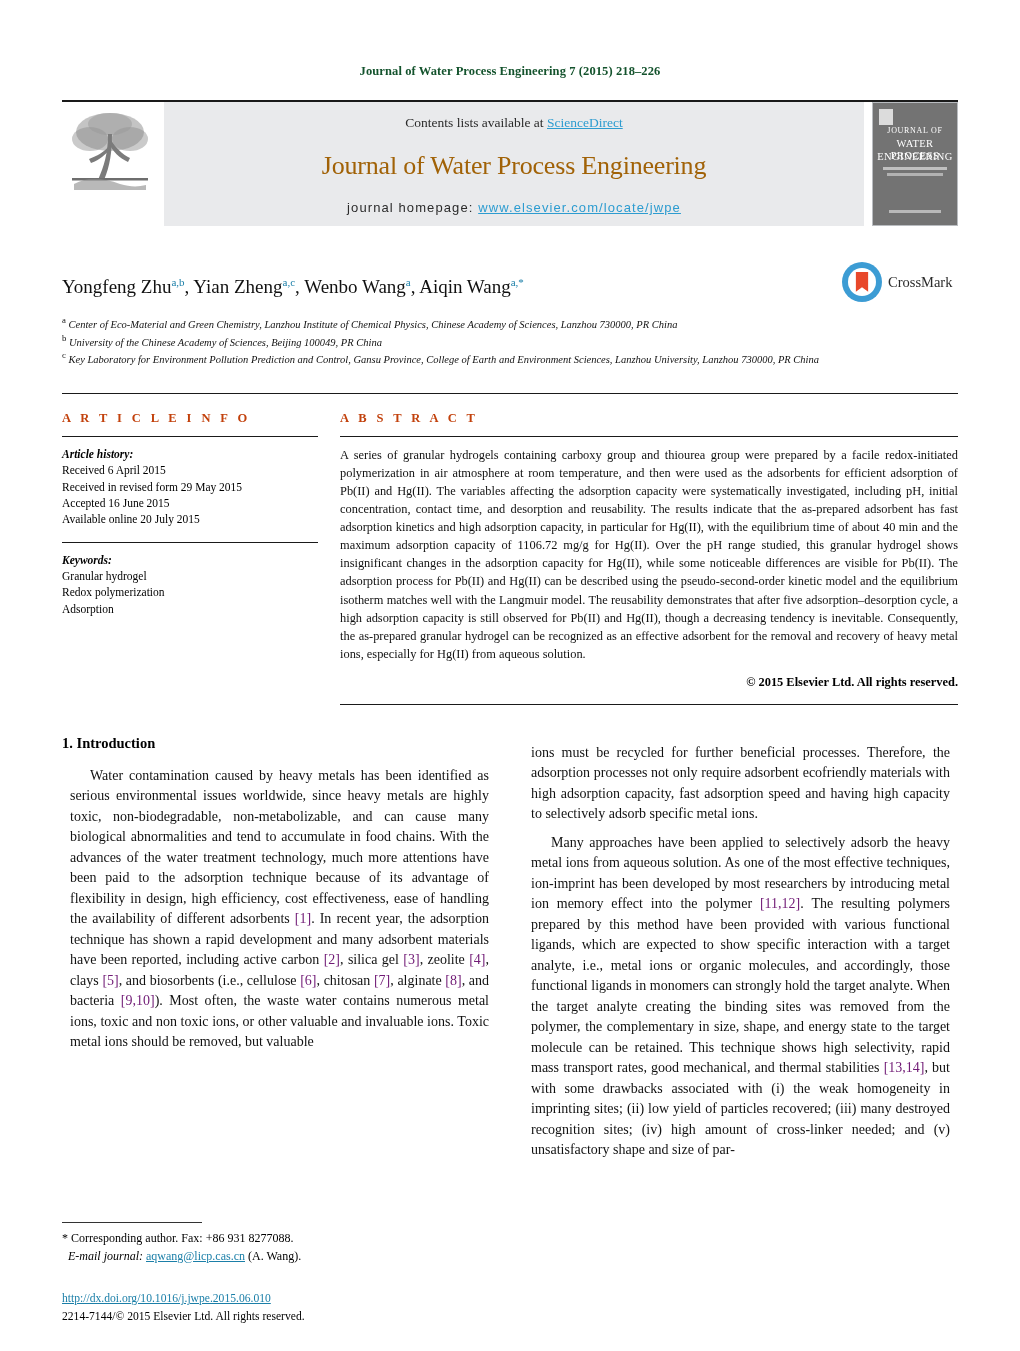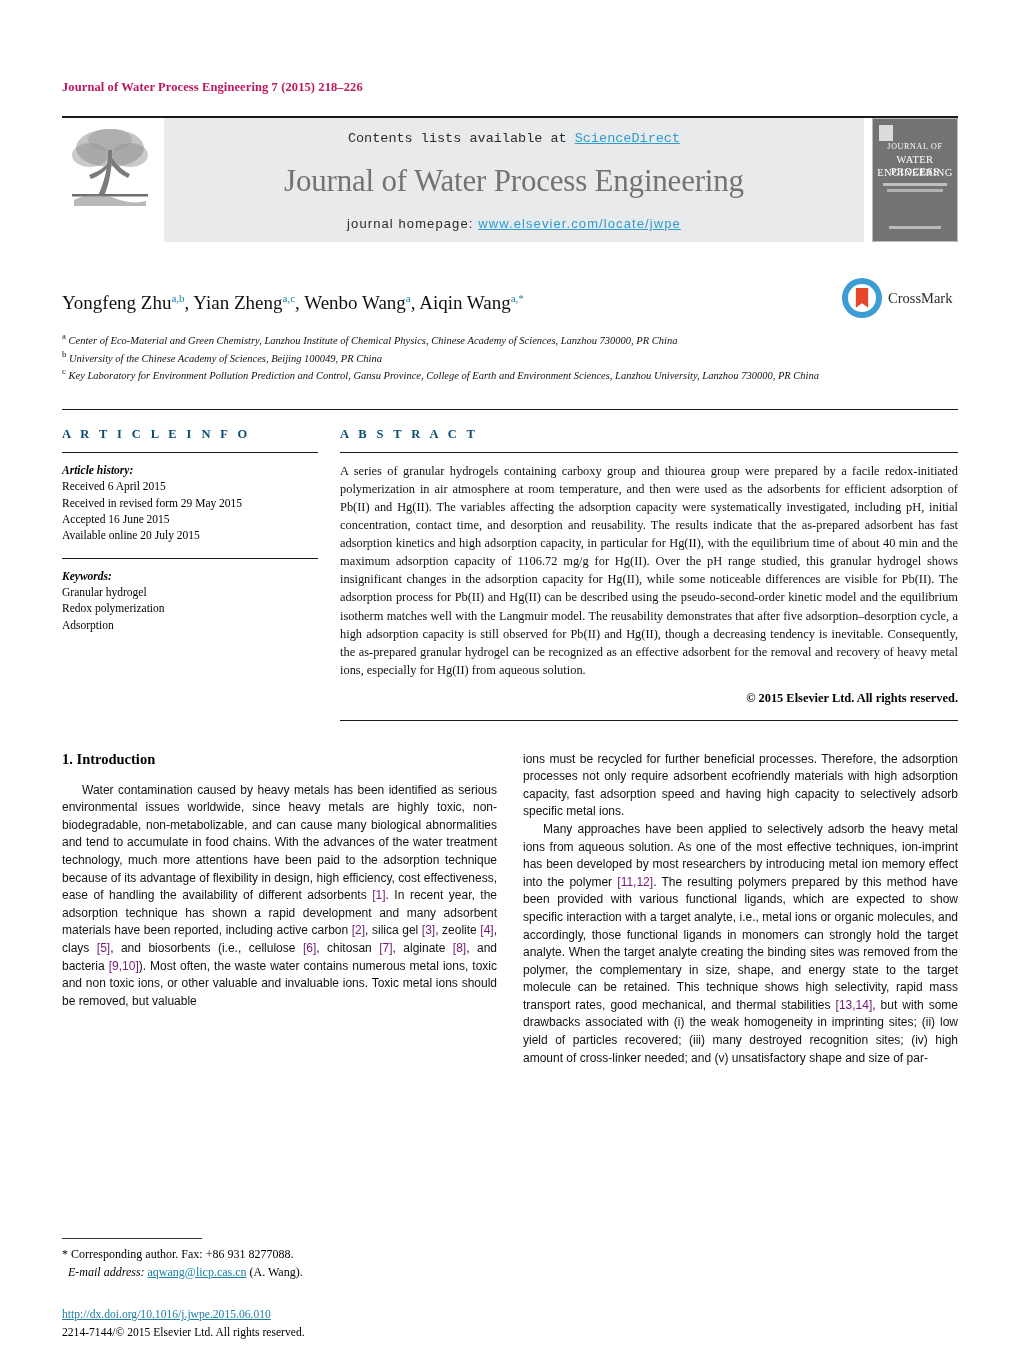--- a/index.html
+++ b/index.html
@@ -19,27 +19,27 @@
   .page {
     width: 1020px;
     height: 1351px;
     position: relative;
     box-sizing: border-box;
     padding: 0 62px;
   }
 
   
   .running-head {
-    color: #be185d;
+    text-align: center;
+    color: #14532d;
     font-family: "Liberation Serif", serif;
     font-weight: bold;
     font-size: 12.5px;
     letter-spacing: 0.1px;
     padding-top: 64px;
-    margin-top: 16px;
   }
 
   
   .masthead {
     margin-top: 21px;
     border-top: 2.2px solid #1a1a1a;
     display: flex;
     align-items: stretch;
     height: 124px;
   }
@@ -76,31 +76,31 @@
     background: #e9eaec;
     margin-left: 6px;
     margin-right: 8px;
     display: flex;
     flex-direction: column;
     justify-content: space-between;
     padding: 13px 0 11px 0;
     text-align: center;
   }
   .contents-line {
-    font-family: Liberation Mono, monospace;
+    font-family: Liberation Serif, serif;
     font-size: 13.5px;
     color: #2b2b2b;
   }
   .sciencedirect-link {
     color: #2d9cd0;
   }
   .journal-title-big {
     font-family: "Liberation Serif", serif;
-    font-size: 31px;
-    color: #737373;
+    font-size: 26px;
+    color: #a16207;
     letter-spacing: -0.2px;
   }
   .homepage-line {
     font-family: "Liberation Sans", sans-serif;
     font-size: 13px;
     color: #2b2b2b;
     letter-spacing: 1.1px;
   }
   .homepage-url {
     color: #2d9cd0;
@@ -236,21 +236,21 @@
     display: flex;
     gap: 22px;
   }
   .col-info { flex: 0 0 256px; }
   .col-abs { flex: 1 1 auto; }
   .sec-head {
     font-family: "Liberation Serif", serif;
     font-size: 12.5px;
     font-weight: bold;
     letter-spacing: 3.4px;
-    color: #0c4a6e;
+    color: #c2410c;
     margin-bottom: 10px;
   }
   .rule {
     border-top: 1.4px solid #1a1a1a;
     margin: 0 0 9px 0;
   }
   .info-label {
     font-style: italic;
     font-weight: bold;
     font-size: 11.5px;
@@ -289,25 +289,25 @@
     flex: 1 1 0;
     width: 430px;
   }
   .sec-title {
     font-family: "Liberation Serif", serif;
     font-weight: bold;
     font-size: 14.5px;
     margin: 0 0 14px 0;
   }
   .para {
-    font-family: Liberation Sans, sans-serif;
-    font-size: 12px;
+    font-family: Liberation Serif, serif;
+    font-size: 14px;
     line-height: 1.465;
     text-align: justify;
-    margin: 0;
+    margin: 8px;
     color: #111111;
   }
   .para + .para { text-indent: 20px; }
   .ref { color: #701a75; }
   .first-indent { text-indent: 20px; }
 
   
   .footnote {
     position: absolute;
     left: 62px;
@@ -442,21 +442,21 @@
     <div class="bcol">
       <p class="para">ions must be recycled for further beneficial processes. Therefore, the adsorption processes not only require adsorbent ecofriendly materials with high adsorption capacity, fast adsorption speed and having high capacity to selectively adsorb specific metal ions.</p>
       <p class="para">Many approaches have been applied to selectively adsorb the heavy metal ions from aqueous solution. As one of the most effective techniques, ion-imprint has been developed by most researchers by introducing metal ion memory effect into the polymer <span class="ref">[11,12]</span>. The resulting polymers prepared by this method have been provided with various functional ligands, which are expected to show specific interaction with a target analyte, i.e., metal ions or organic molecules, and accordingly, those functional ligands in monomers can strongly hold the target analyte. When the target analyte creating the binding sites was removed from the polymer, the complementary in size, shape, and energy state to the target molecule can be retained. This technique shows high selectivity, rapid mass transport rates, good mechanical, and thermal stabilities <span class="ref">[13,14]</span>, but with some drawbacks associated with (i) the weak homogeneity in imprinting sites; (ii) low yield of particles recovered; (iii) many destroyed recognition sites; (iv) high amount of cross-linker needed; and (v) unsatisfactory shape and size of par-</p>
     </div>
   </div>
 
   <div class="footnote">
     <div class="fn-rule"></div>
     <div class="fn-line">*  Corresponding author. Fax: +86 931 8277088.</div>
     <div class="fn-line">
-      &nbsp;&nbsp;<em>E-mail address:</em>
+      &nbsp;&nbsp;<em>E-mail journal:</em>
       <a class="link" href="#">aqwang@licp.cas.cn</a><span> (A. Wang).</span>
     </div>
   </div>
 
   <div class="doi-block">
     <a class="link" href="#">http://dx.doi.org/10.1016/j.jwpe.2015.06.010</a>
     <div>2214-7144/© 2015 Elsevier Ltd. All rights reserved.</div>
   </div>
 
 </div>

